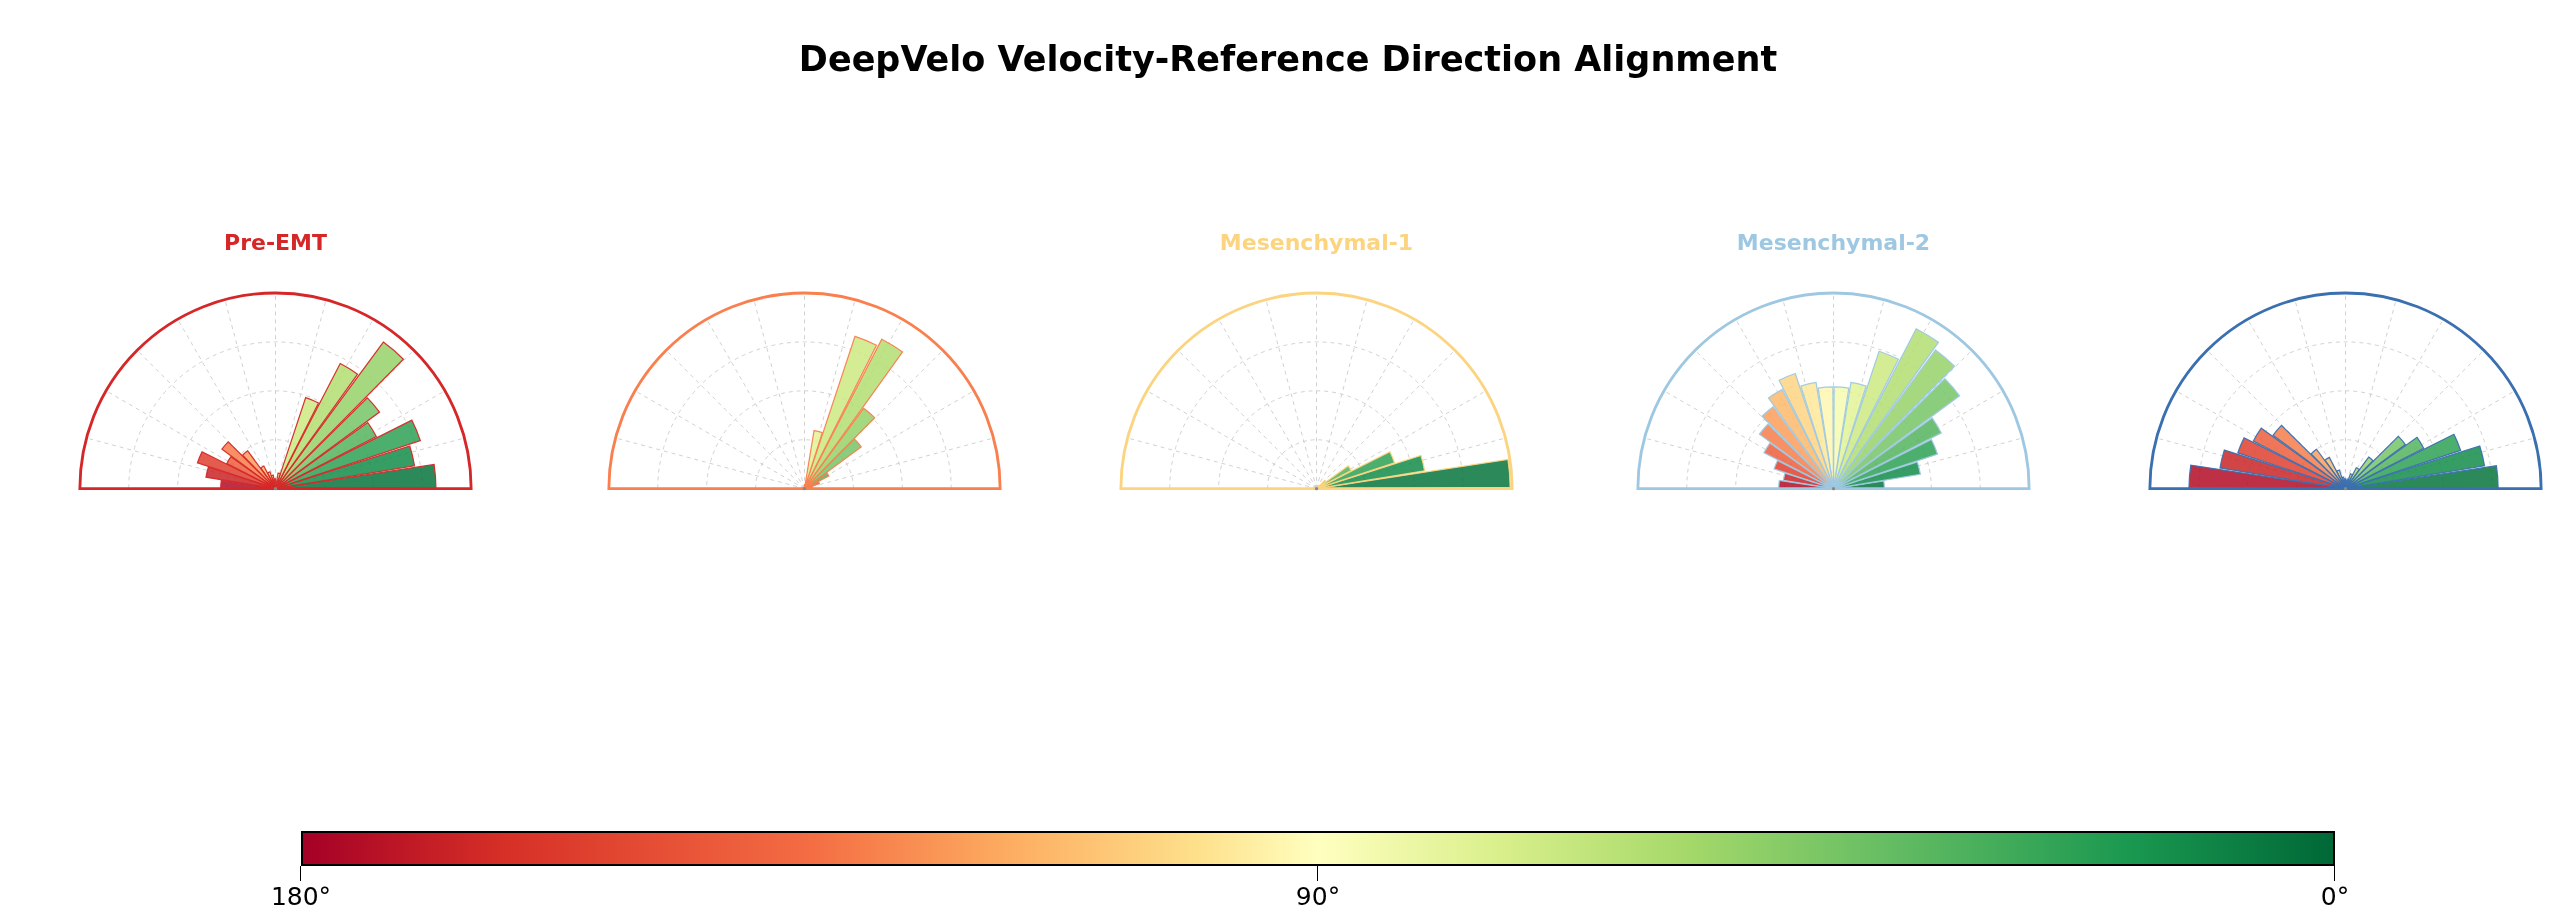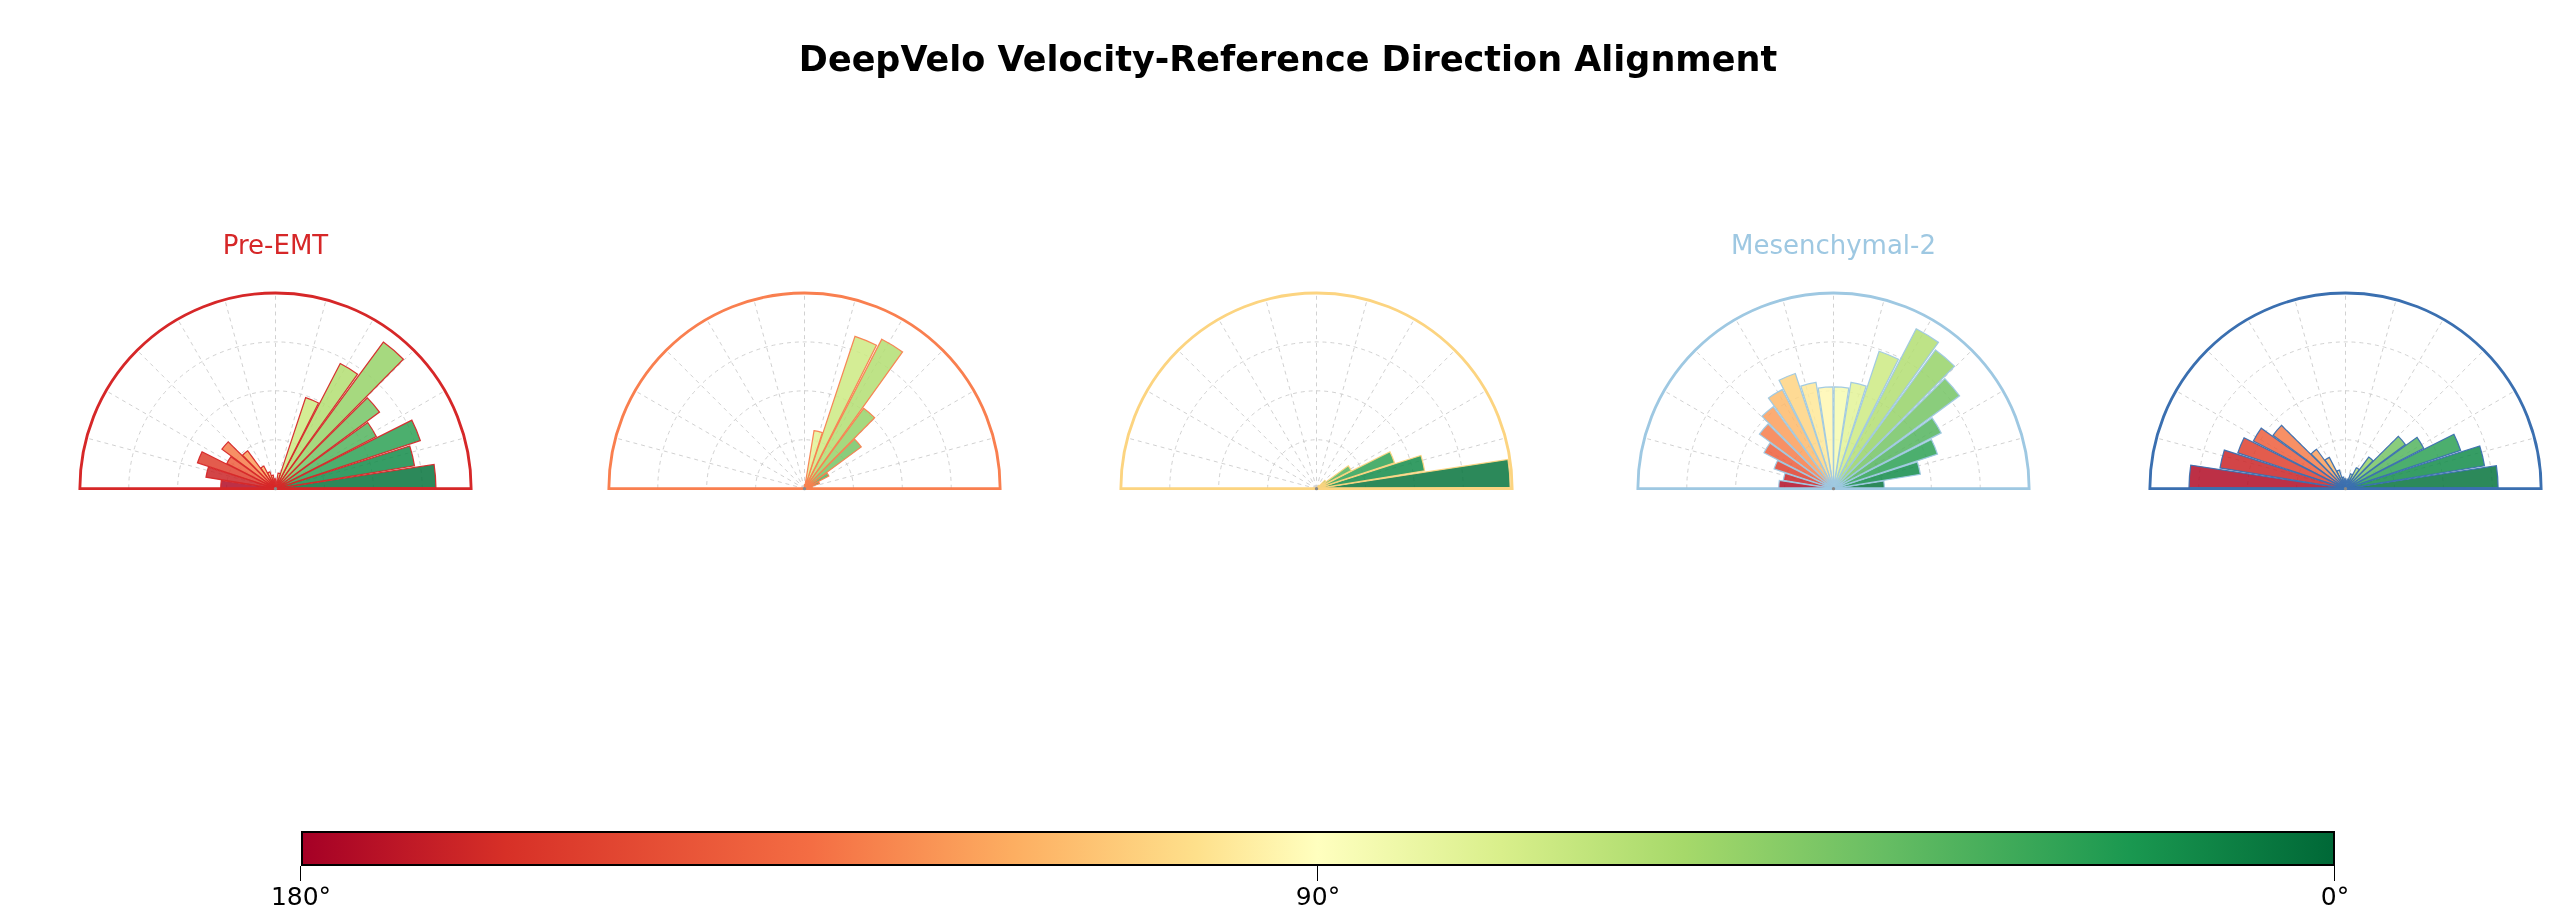--- a/index.html
+++ b/index.html
@@ -38,22 +38,22 @@
     top: 214px;
     width: 461px;
     height: 349px;
   }
   .panel-title {
     position: absolute;
     left: 0;
     top: 17px;
     width: 461px;
     text-align: center;
-    font-size: 26px;
-    font-weight: normal;
+    font-size: 22px;
+    font-weight: bold;
     line-height: 1.1;
   }
   .polar-wrap {
     position: absolute;
     left: 0;
     top: 62px;
     width: 461px;
     height: 242px;
   }
   .polar-svg {
@@ -190,20 +190,21 @@
               <path d="M 410 378 L 537.9951501122891 122.95574668749632 A 285.35999999999996 285.35999999999996 0 0 0 499.83728241654114 107.15024037667928 Z" fill="rgb(204,234,131)" fill-opacity="0.85" stroke="#f97f4f" stroke-width="2.2" stroke-opacity="0.95"></path>
               <path d="M 410 378 L 441.65424613052653 278.51447993849536 A 104.39999999999999 104.39999999999999 0 0 0 426.9613411490077 274.98702554325024 Z" fill="rgb(227,243,152)" fill-opacity="0.85" stroke="#f97f4f" stroke-width="2.2" stroke-opacity="0.95"></path>
               <path d="M 410 378 L 411.04677104822525 371.11916644783514 A 6.96 6.96 0 0 0 410.04251595615915 371.0401298580022 Z" fill="rgb(246,251,178)" fill-opacity="0.85" stroke="#f97f4f" stroke-width="2.2" stroke-opacity="0.95"></path>
             </g>
             <path d="M 758 378 A 348 348 0 0 0 62 378 L 758 378 Z" fill="none" stroke="#f97f4f" stroke-width="5"></path>
             <circle cx="410" cy="378" r="3" fill="#888888"></circle>
           </svg>
         </div>
       </div>
       <div class="panel" style="left: 1086px;">
+        <div class="panel-title" style="color: rgb(252, 212, 128);">Mesenchymal-1</div>
         <div class="polar-wrap">
           <svg class="polar-svg" viewBox="0 0 820 430">
             <g>
               <path d="M 497 378 A 87 87 0 0 0 323 378" fill="none" stroke="#cccccc" stroke-width="1.6" stroke-dasharray="7,7"></path>
               <path d="M 584 378 A 174 174 0 0 0 236 378" fill="none" stroke="#cccccc" stroke-width="1.6" stroke-dasharray="7,7"></path>
               <path d="M 671 378 A 261 261 0 0 0 149 378" fill="none" stroke="#cccccc" stroke-width="1.6" stroke-dasharray="7,7"></path>
               <line x1="410" y1="378" x2="746.1421875485958" y2="287.9309723043228" stroke="#cccccc" stroke-width="1.6" stroke-dasharray="7,7"></line>
               <line x1="410" y1="378" x2="711.3768405169847" y2="204.00000000000003" stroke="#cccccc" stroke-width="1.6" stroke-dasharray="7,7"></line>
               <line x1="410" y1="378" x2="656.0731598529186" y2="131.9268401470815" stroke="#cccccc" stroke-width="1.6" stroke-dasharray="7,7"></line>
               <line x1="410" y1="378" x2="584" y2="76.62315948301534" stroke="#cccccc" stroke-width="1.6" stroke-dasharray="7,7"></line>

